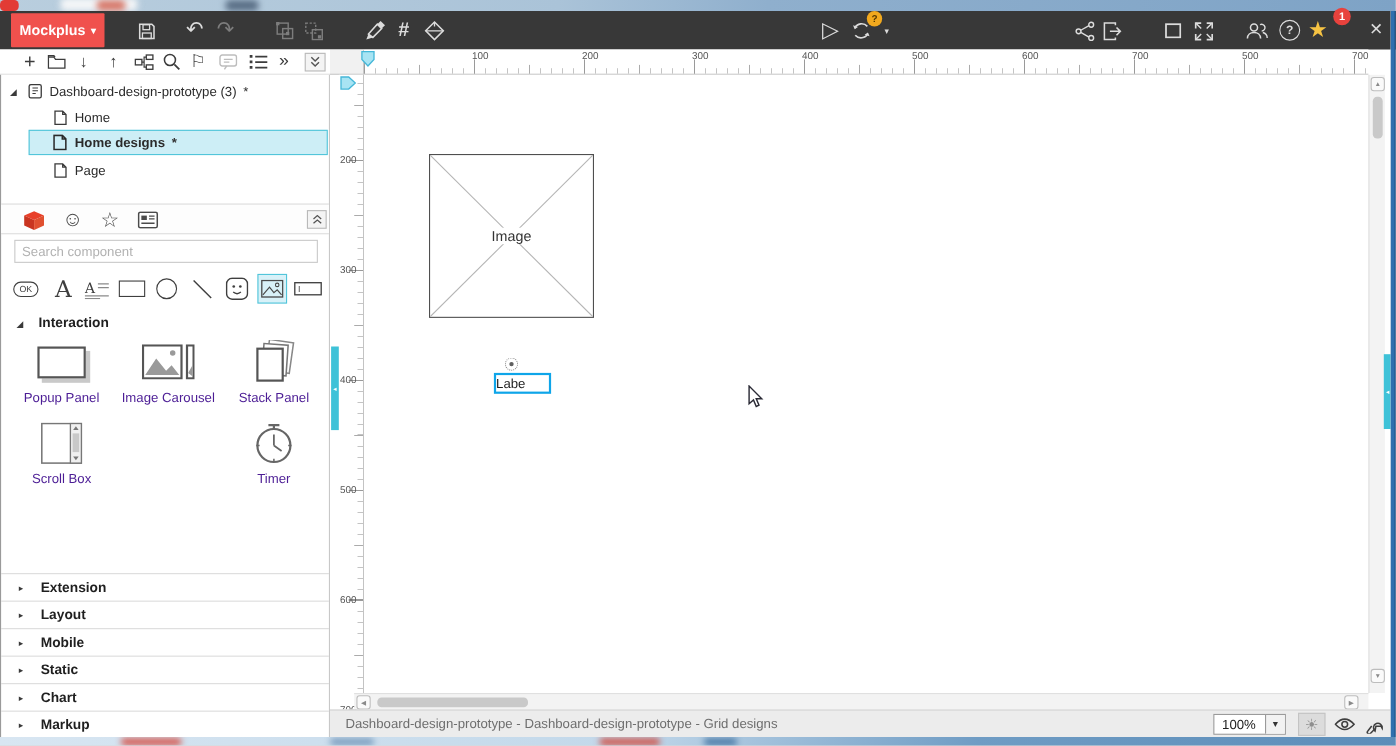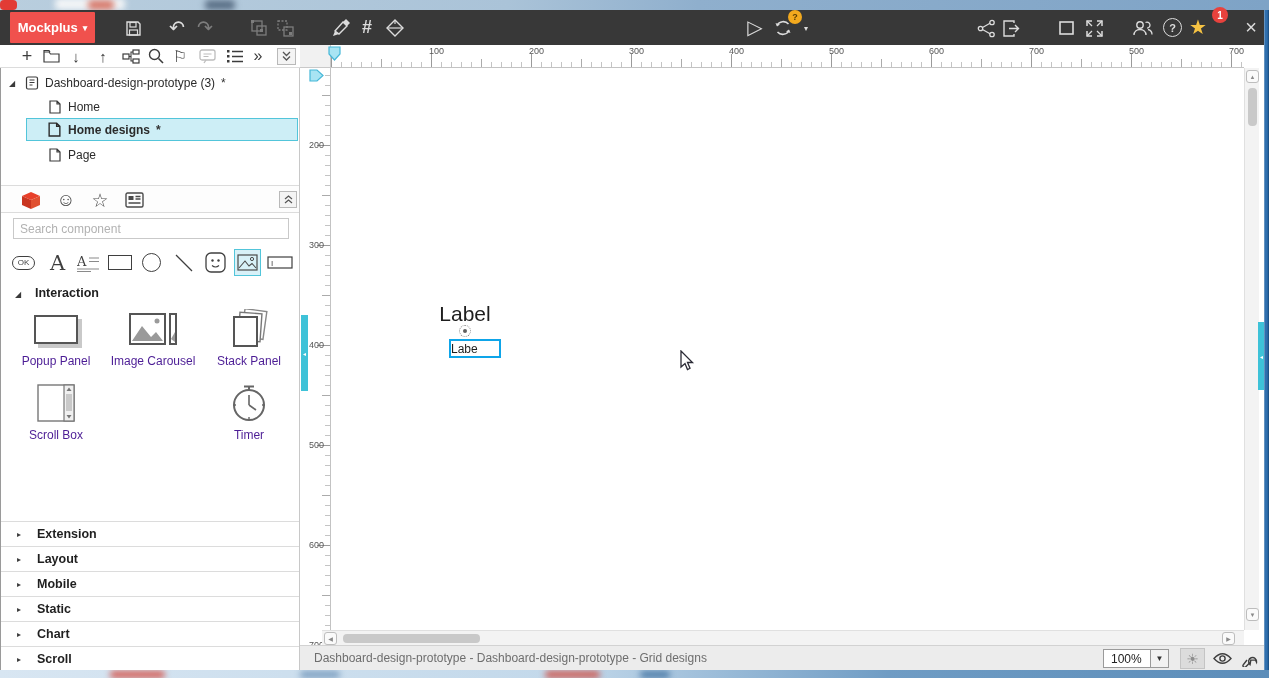--- a/index.html
+++ b/index.html
@@ -282,21 +282,29 @@
       <span class="rlabel-v" style="top: 572px;">700</span>
     </div>
   <svg class="marker" style="left:328px;top:46px;" width="13" height="15" viewBox="0 0 13 15">
       <path d="M1 1 h11 v7 L6.5 14 L1 8 z" fill="#a8e4f3" stroke="#45b7d8" stroke-width="1.2"></path>
     </svg>
   <svg class="marker" style="left:309px;top:69px;" width="15" height="13" viewBox="0 0 15 13">
       <path d="M1 1 h7 L14 6.5 L8 12 H1 z" fill="#a8e4f3" stroke="#45b7d8" stroke-width="1.2"></path>
     </svg>
 
   <div class="abs" id="canvas">
-    <div id="label-el">Label</div>
+    <div id="image-el">
+      <svg width="148" height="147" viewBox="0 0 148 147" style="display:block;">
+          <line x1="0" y1="0" x2="148" y2="147" stroke="#b5b5b5" stroke-width="1"></line>
+          <line x1="148" y1="0" x2="0" y2="147" stroke="#b5b5b5" stroke-width="1"></line>
+        </svg>
+      <div class="lbl">
+          <span>Image</span>
+        </div>
+    </div>
     <div id="target-icon">
         <i></i>
       </div>
     <input id="label-edit" value="Labe" style="">
     <svg id="cursor" width="16" height="22" viewBox="0 0 16 22">
         <path d="M1 1 L1 17 L5 13.5 L7.5 19.5 L10 18.3 L7.5 12.5 L12.5 12.5 Z" fill="#fff" stroke="#2a2a35" stroke-width="1.3"></path>
       </svg>
   </div>
 
   <div class="abs" id="v-scroll">
@@ -491,21 +499,21 @@
     <div class="csec" style="top:528px;">
       <span class="arr">▸</span>
       <span class="sec-label2">Static</span>
     </div>
     <div class="csec" style="top:553px;">
       <span class="arr">▸</span>
       <span class="sec-label2">Chart</span>
     </div>
     <div class="csec" style="top:578px;">
       <span class="arr">▸</span>
-      <span class="sec-label2">Scroll</span>
+      <span class="sec-label2">Markup</span>
     </div>
     <div id="csec-last-border"></div>
   </div>
 
   <div class="teal-handle" style="left:301px;top:315px;height:76px;">◂</div>
   <div class="teal-handle" style="left:1258px;top:322px;height:68px;">◂</div>
 
   <div class="abs" id="statusbar">
     <span id="status-text">Dashboard-design-prototype - Dashboard-design-prototype - Grid designs</span>
     <div id="zoom-box">

